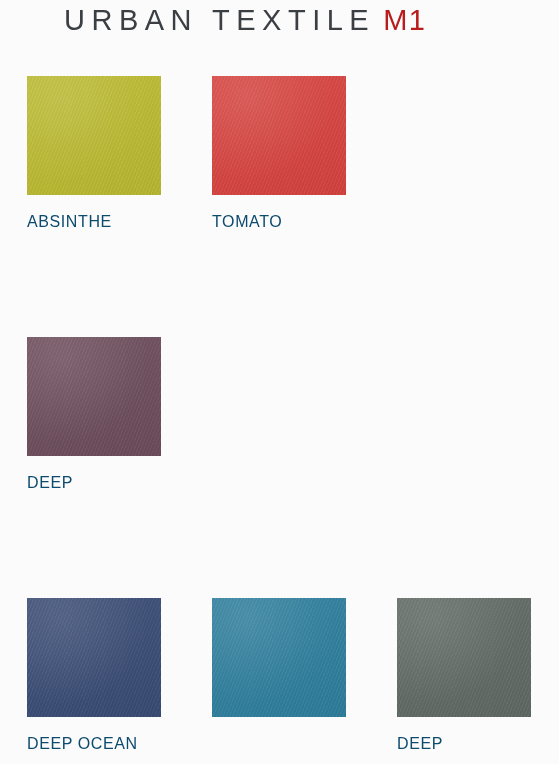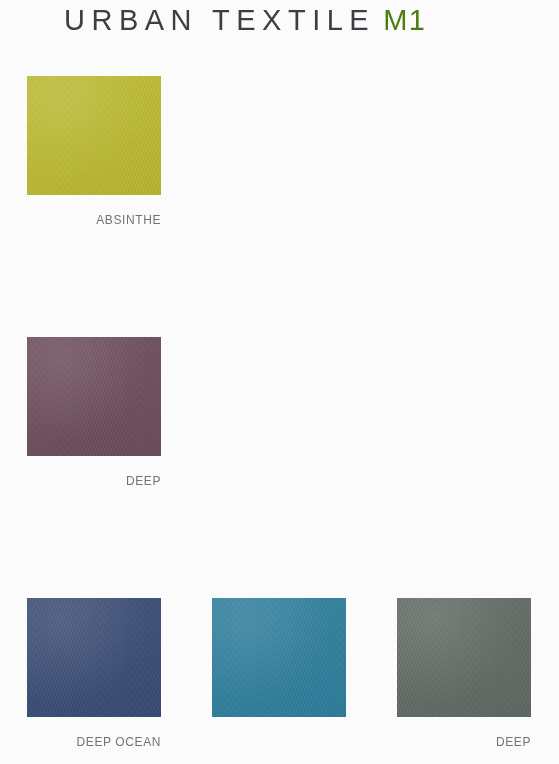--- a/index.html
+++ b/index.html
@@ -25,21 +25,21 @@
   .title-main {
     font-size: 29px;
     letter-spacing: 6.5px;
     color: #3b3f44;
     font-weight: 400;
     margin-left: 38px;
   }
   .title-accent {
     font-size: 29px;
     letter-spacing: 1.5px;
-    color: #4d7c0f;
+    color: #b91c1c;
     font-weight: 400;
     margin-left: 8px;
   }
 
   
   .swatch-grid {
     position: absolute;
     left: 0;
     top: 76px;
     width: 559px;
@@ -87,40 +87,44 @@
       linear-gradient(
         160deg,
         rgba(255,255,255,0.05) 0%,
         rgba(0,0,0,0.035) 100%
       );
     pointer-events: none;
   }
   .swatch-label {
     display: block;
     width: 134px;
-    text-align: right;
+    text-align: left;
     margin-top: 18px;
-    font-size: 12px;
+    font-size: 16px;
     letter-spacing: 0.6px;
-    color: #737373;
+    color: #0c4a6e;
     white-space: nowrap;
   }
 </style>
 </head>
 <body style="background-color: rgb(251, 251, 251);">
 
 <div class="page-header">
   <span class="title-main">URBAN TEXTILE</span><span class="title-accent">M1</span>
 </div>
 
 <div class="swatch-grid">
   <div class="swatch-row">
     <div class="swatch-cell">
       <div class="swatch-chip" style="background-color: rgb(188, 187, 48);"></div>
       <span class="swatch-label">ABSINTHE</span>
+    </div>
+    <div class="swatch-cell">
+      <div class="swatch-chip" style="background-color: rgb(216, 67, 63);"></div>
+      <span class="swatch-label">TOMATO</span>
     </div>
     <div class="swatch-cell empty"></div>
   </div>
 
   <div class="swatch-row">
     <div class="swatch-cell">
       <div class="swatch-chip" style="background-color: rgb(109, 77, 92);"></div>
       <span class="swatch-label">DEEP</span>
     </div>
   </div>

